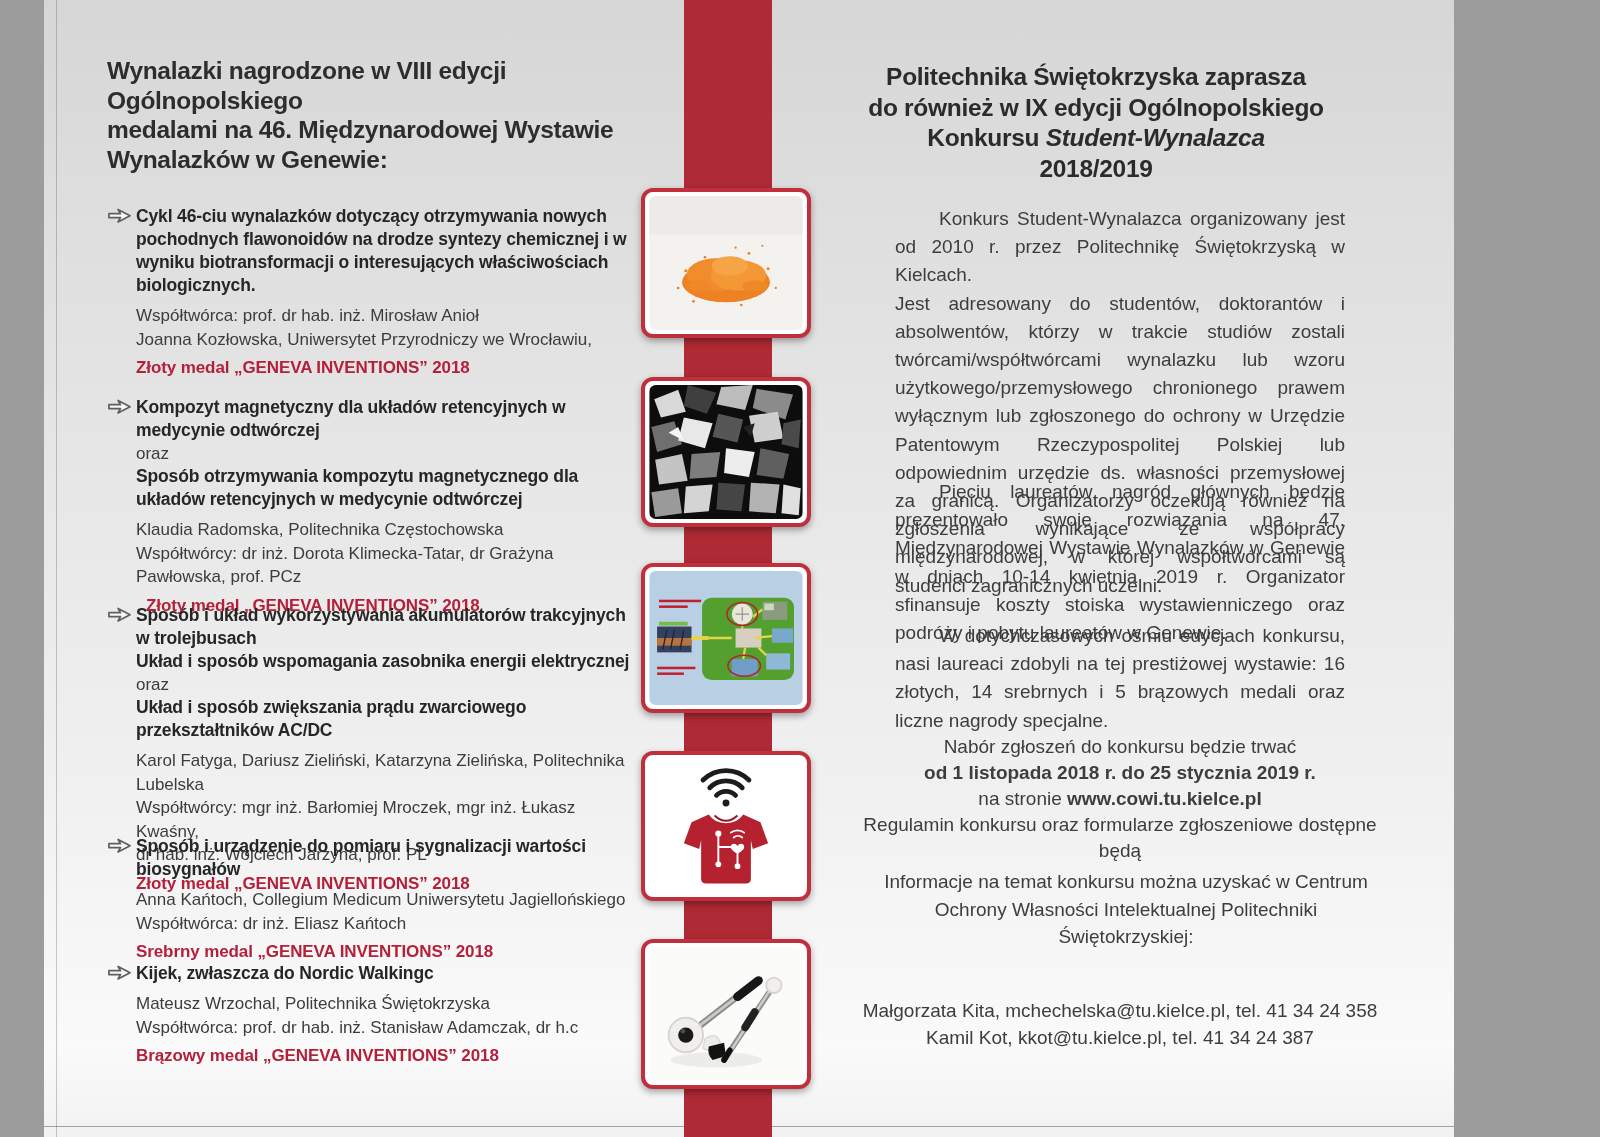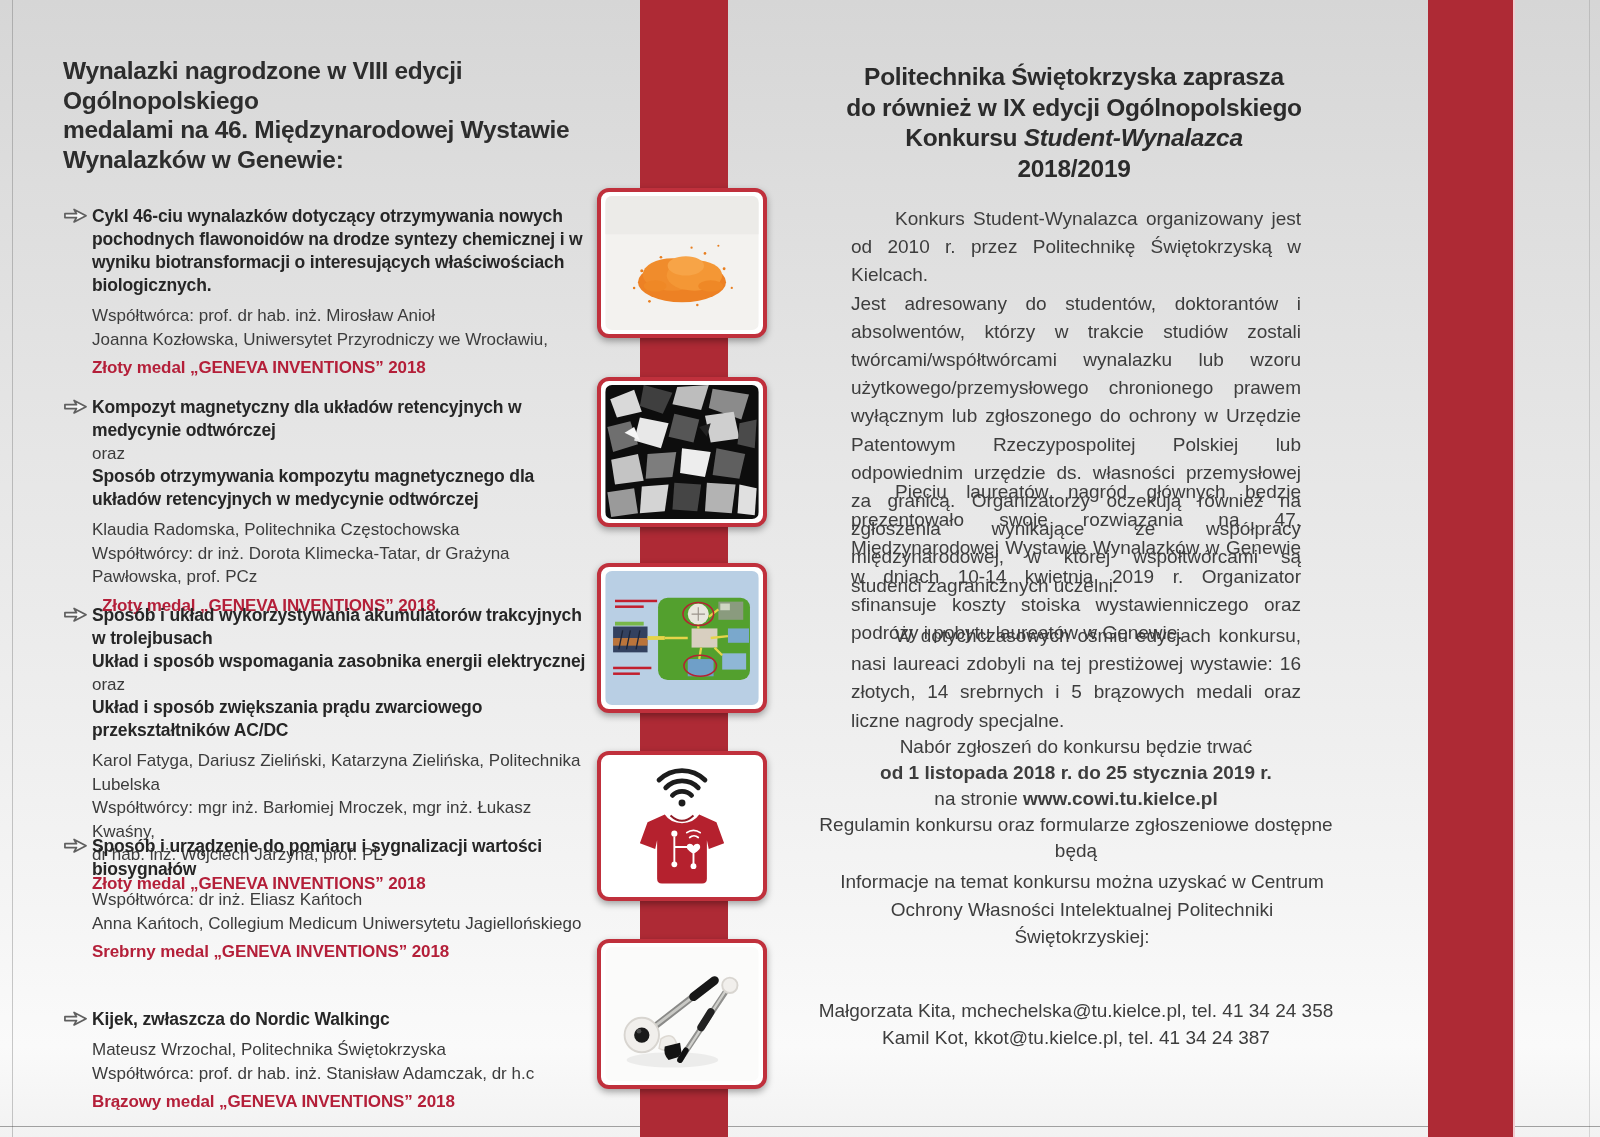--- a/index.html
+++ b/index.html
@@ -1,19 +1,20 @@
 <!DOCTYPE html>
 <html lang="pl"><head>
 <meta charset="utf-8">
 <style>
   html,body{margin:0;padding:0;background:#9c9c9c;}
   .page{
-    position:relative;width:1600px;height:1137px;overflow:hidden;
+    position:relative;width:1410px;height:1137px;overflow:hidden;
     font-family:"Liberation Sans",sans-serif;color:#3c3c3c;
     background:linear-gradient(180deg,#d6d6d6 0%,#dddddd 16%,#e6e6e6 40%,#f0f0f0 68%,#fafafa 92%,#f2f2f2 100%);
+    margin-left:44px;
   }
   
   .crease-v{position:absolute;top:0;bottom:0;width:1px;background:rgba(70,70,70,.28);}
   .crease-v.right{background:rgba(70,70,70,.18);}
   .crease-h{position:absolute;left:0;right:0;top:1126px;height:1px;background:rgba(60,60,60,.45);}
   
   .band{position:absolute;top:0;bottom:0;background:#ae2a35;}
   .band.center{left:640px;width:88px;}
   .band.right{left:1428px;width:85px;border-right:2px solid #f0ccd0;}
   
@@ -27,21 +28,21 @@
   .l-head{position:absolute;left:63px;top:56px;width:570px;
     font-weight:bold;font-size:24.5px;line-height:29.5px;color:#2d2d2d;letter-spacing:-.3px;}
   .item{position:absolute;left:63px;width:535px;}
   .item .arrow{position:absolute;left:0;top:2px;width:25px;height:18px;}
   .item .body{margin-left:29px;}
   .t{font-weight:bold;font-size:17.5px;line-height:23px;color:#262626;letter-spacing:-.15px;}
   .reg{font-weight:normal;font-size:17px;line-height:23px;color:#3c3c3c;}
   .authors{margin-top:7px;font-size:17px;line-height:23.5px;color:#3c3c3c;}
   .medal{margin-top:7px;font-weight:bold;font-size:17px;color:#b41f39;letter-spacing:-.1px;}
   
-  .r-head{position:absolute;left:784px;top:62px;width:580px;text-align:center;
+  .r-head{position:absolute;left:762px;top:62px;width:580px;text-align:center;
     font-weight:bold;font-size:24.5px;line-height:30.5px;color:#2b2b2b;letter-spacing:-.3px;}
   .para{position:absolute;left:851px;width:450px;font-size:19px;line-height:28.2px;
     color:#3d3d3d;text-align:justify;}
   .ind{text-indent:44px;}
   .cblock{position:absolute;left:800px;width:552px;text-align:center;font-size:19px;color:#3d3d3d;}
   .recruit{top:734px;line-height:26px;}
   .info{top:868px;line-height:27.5px;}
   .contacts{top:997px;line-height:27px;}
   .b{font-weight:bold;}
   .it{font-style:italic;}
@@ -120,28 +121,28 @@
 
   <div class="item" style="top:835px">
     <span class="arrow">
       <svg viewBox="0 0 26 18">
           <path d="M2 7 h12 l-2.5-4.5 L24 9 l-12.5 6.5 L14 11 H2 z" fill="#f7f7f7" stroke="#5f5f5f" stroke-width="1.8" stroke-linejoin="round"></path>
         </svg>
     </span>
     <div class="body">
       <div class="t">Sposób i urządzenie do pomiaru i sygnalizacji wartości biosygnałów</div>
       <div class="authors">
+        <div>Anna Kańtoch, Collegium Medicum Uniwersytetu Jagiellońskiego</div>
         <div>Współtwórca: dr inż. Eliasz Kańtoch</div>
-        <div>Anna Kańtoch, Collegium Medicum Uniwersytetu Jagiellońskiego</div>
       </div>
       <div class="medal">Srebrny medal „GENEVA INVENTIONS” 2018</div>
     </div>
   </div>
 
-  <div class="item" style="top:1008px">
+  <div class="item" style="top:962px">
     <span class="arrow">
       <svg viewBox="0 0 26 18">
           <path d="M2 7 h12 l-2.5-4.5 L24 9 l-12.5 6.5 L14 11 H2 z" fill="#f7f7f7" stroke="#5f5f5f" stroke-width="1.8" stroke-linejoin="round"></path>
         </svg>
     </span>
     <div class="body">
       <div class="t">Kijek, zwłaszcza do Nordic Walkingc</div>
       <div class="authors">
         <div>Mateusz Wrzochal, Politechnika Świętokrzyska</div>
         <div>Współtwórca: prof. dr hab. inż. Stanisław Adamczak, dr h.c</div>

